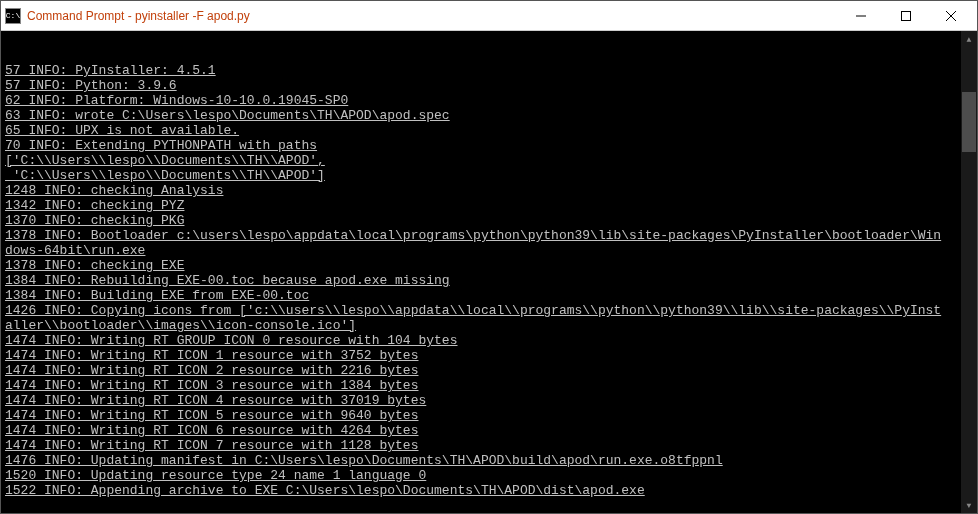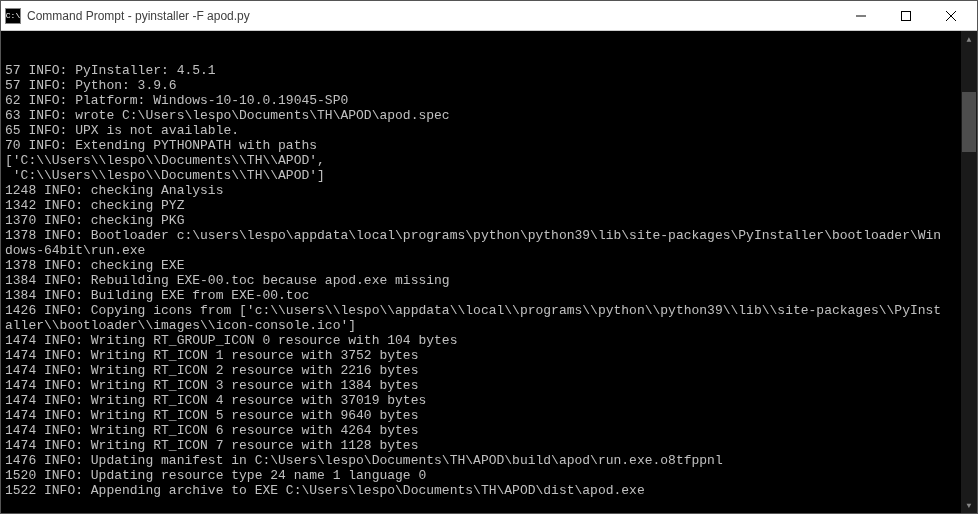--- a/index.html
+++ b/index.html
@@ -39,21 +39,21 @@
       align-items: center;
       justify-content: center;
       font-size: 8px;
       color: #fff;
       border: 1px solid #888;
     }
     .titlebar-text {
       flex: 1;
       font-family: 'Segoe UI', Tahoma, sans-serif;
       font-size: 12px;
-      color: #404040;
+      color: #c2410c;
     }
     .titlebar-buttons {
       display: flex;
     }
     .titlebar-btn {
       width: 45px;
       height: 29px;
       display: flex;
       align-items: center;
       justify-content: center;
@@ -75,20 +75,21 @@
       font-size: 13px;
       line-height: 15px;
       padding: 2px 4px;
       overflow-y: auto;
       white-space: pre;
       font-family: 'Consolas', 'Courier New', monospace;
       position: relative;
     }
     .terminal-line {
       white-space: pre;
+      text-decoration: underline;
     }
     .scrollbar {
       position: absolute;
       right: 0;
       top: 0;
       width: 16px;
       height: 100%;
       background: #1a1a1a;
     }
     .scrollbar-track {

